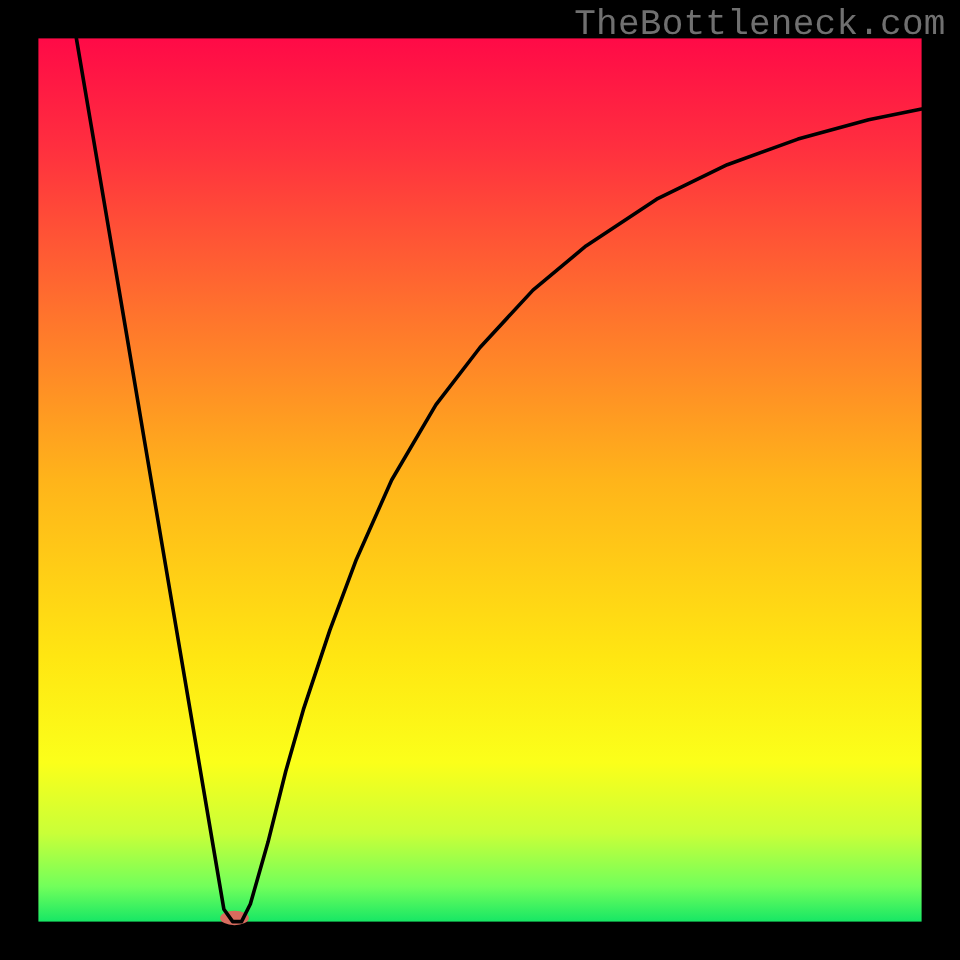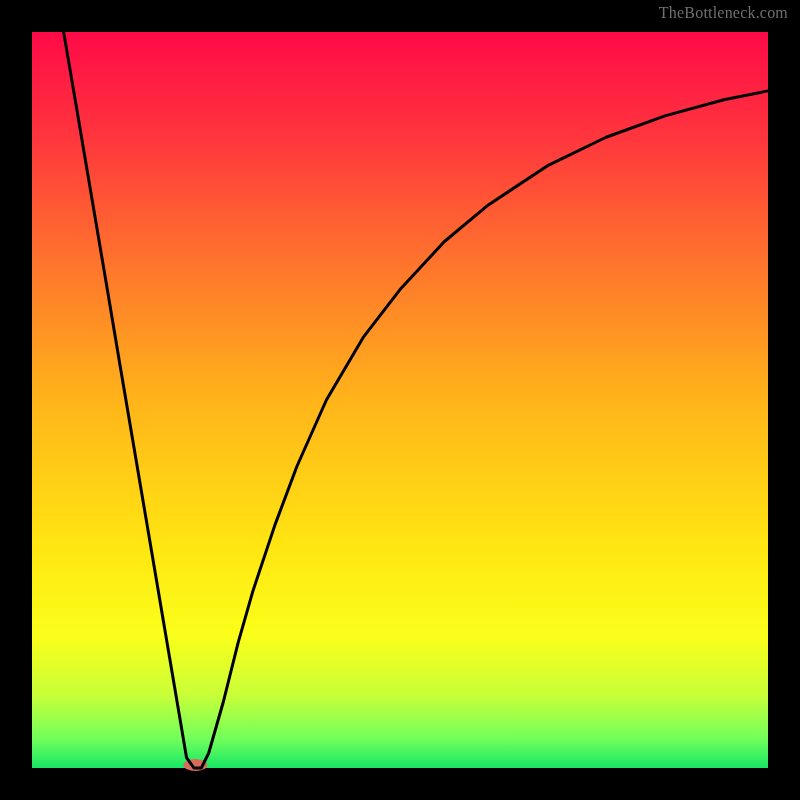--- a/index.html
+++ b/index.html
@@ -17,24 +17,24 @@
     left: 0;
     width: 800px;
     height: 800px;
     background: #000;
   }
   .watermark {
     position: absolute;
     top: 4px;
     right: 12px;
     color: #707070;
-    font-size: 16px;
+    font-size: 30px;
     font-weight: 500;
     letter-spacing: 0.2px;
-    font-family: Liberation Serif, serif;
+    font-family: Liberation Mono, monospace;
     text-align: right;
   }
   svg {
     position: absolute;
     top: 0;
     left: 0;
   }
 </style>
 </head>
 <body>

